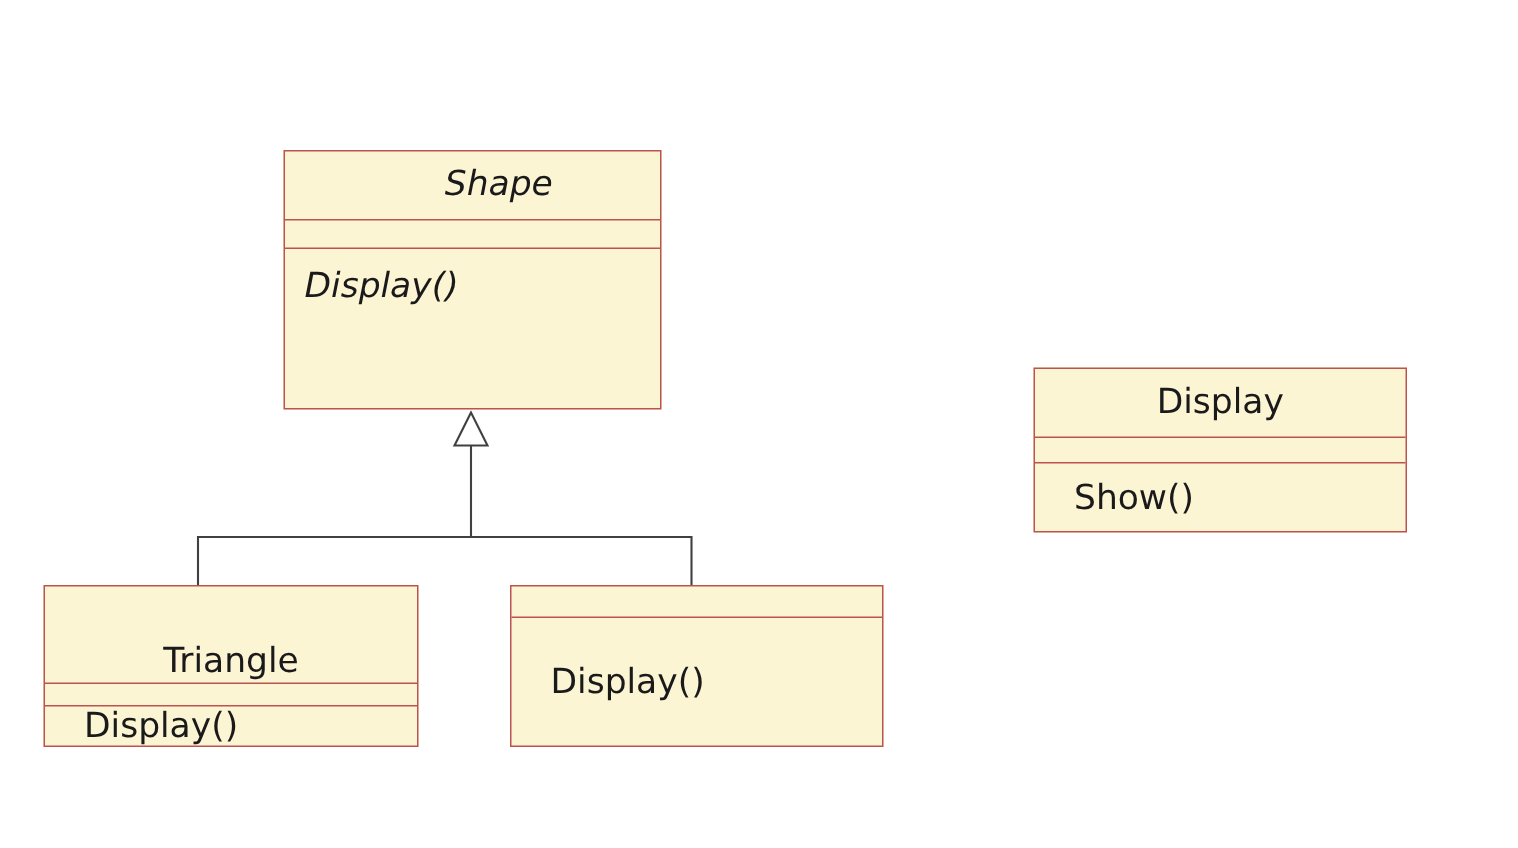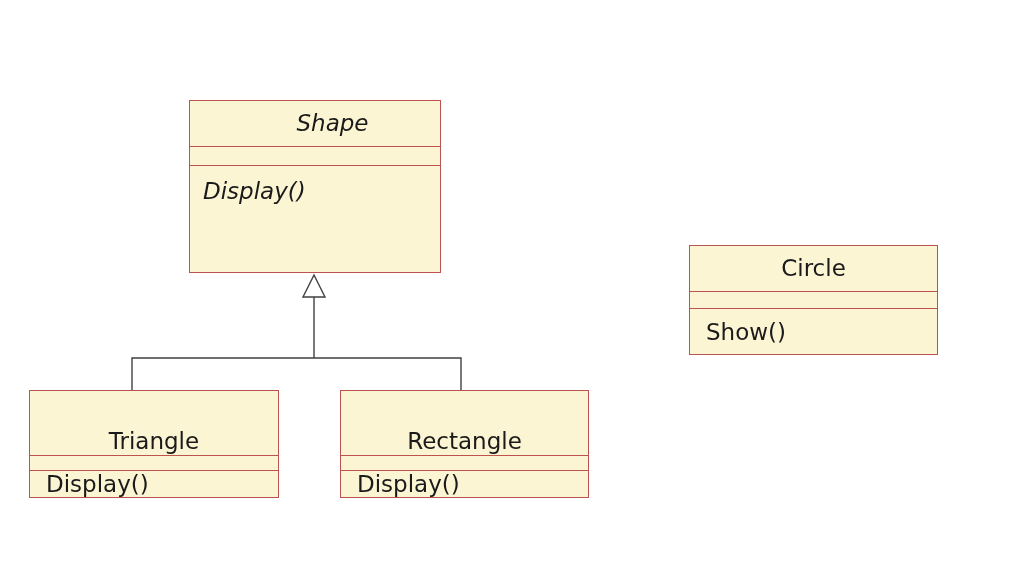--- a/index.html
+++ b/index.html
@@ -48,21 +48,21 @@
   .uml-methods.top-align {
     padding: 11px 0 0 13px;
   }
   .uml-methods.top-align .method-line {
     line-height: 29px;
     white-space: nowrap;
   }
   .uml-methods.center-align {
     display: flex;
     align-items: center;
-    padding-left: 16px;
+    padding-left: 26px;
   }
   .abstract-style .uml-title,
   .abstract-style .uml-methods {
     font-style: italic;
   }
   
   .box-shape     { left: 189px; top: 100px; width: 252px; height: 173px; }
   .box-shape .uml-title { height: 46px; padding-left: 35px; }
   .box-shape .uml-attrs { height: 19px; }
   .box-triangle  { left: 29px;  top: 390px; width: 250px; height: 108px; }
@@ -112,28 +112,27 @@
 
   <div class="uml-class box-triangle">
     <div class="uml-title">Triangle</div>
     <div class="uml-attrs"></div>
     <div class="uml-methods center-align">
       <div class="method-line">Display()</div>
     </div>
   </div>
 
   <div class="uml-class box-rectangle">
-    <div class="uml-title">Rectangle</div>
     <div class="uml-attrs"></div>
     <div class="uml-methods center-align">
       <div class="method-line">Display()</div>
     </div>
   </div>
 
   <div class="uml-class box-circle">
-    <div class="uml-title">Circle</div>
+    <div class="uml-title">Display</div>
     <div class="uml-attrs"></div>
     <div class="uml-methods center-align">
       <div class="method-line">Show()</div>
     </div>
   </div>
 
 </div>
 
 </body></html>

